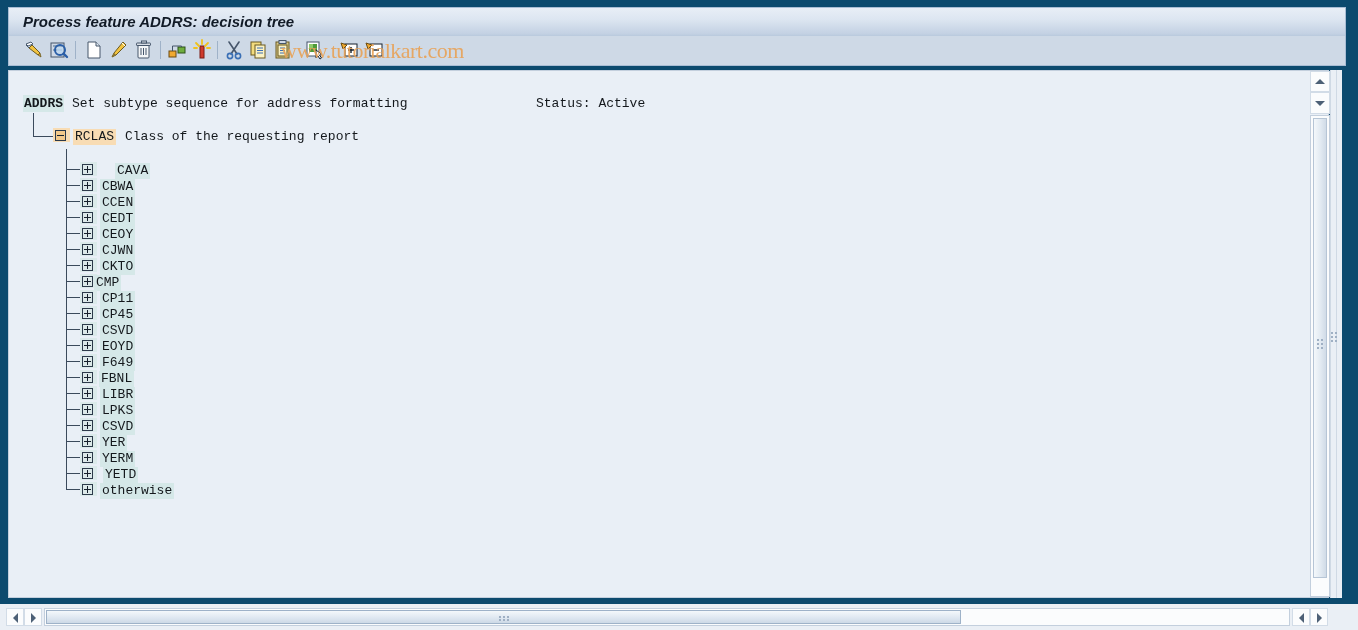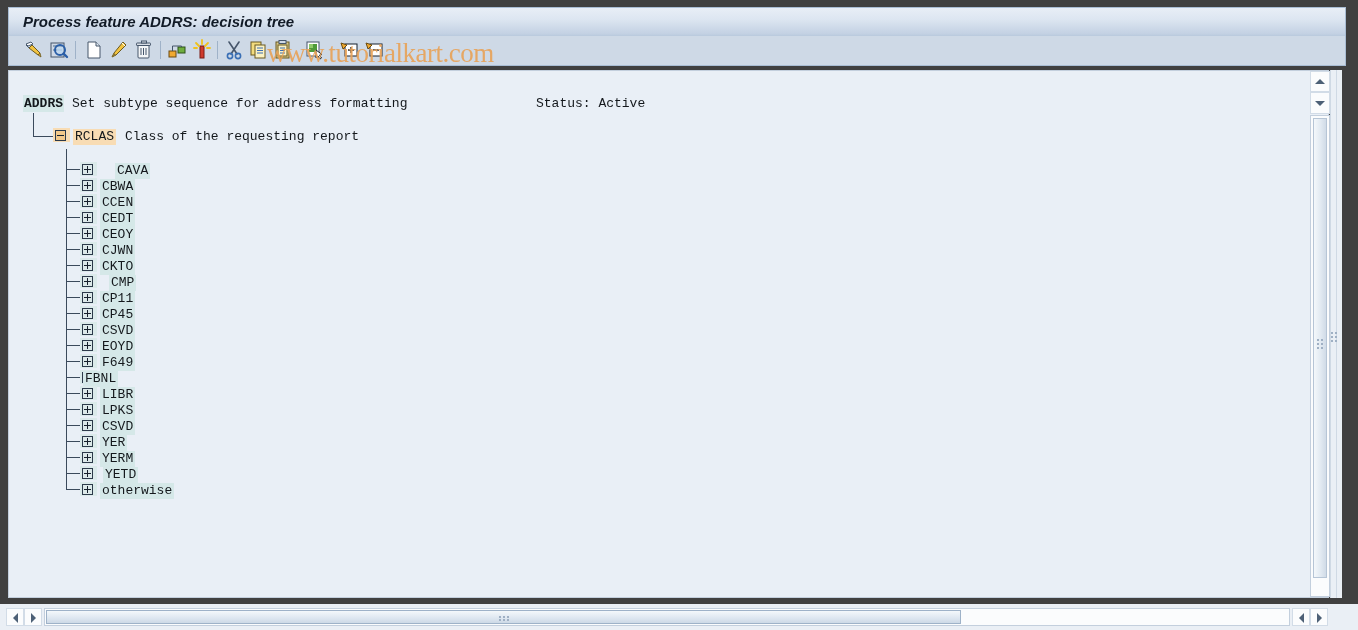--- a/index.html
+++ b/index.html
@@ -13,21 +13,21 @@
     overflow: hidden;
     font-family: "Liberation Sans", sans-serif;
     -webkit-font-smoothing: none;
   }
 
   
   #app-window {
     position: absolute;
     left: 0; top: 0;
     width: 1358px; height: 630px;
-    background: #404040;
+    background: #0c4a6e;
     box-sizing: border-box;
   }
 
   
   #title-bar {
     position: absolute;
     left: 8px; top: 7px;
     width: 1338px; height: 29px;
     background: linear-gradient(to bottom, #e8eef6 0%, #dde6f1 40%, #c3d1e3 92%, #b9c9dd 100%);
     border: 1px solid #a9bdd4;
@@ -67,24 +67,24 @@
     position: absolute;
     top: 5px;
     width: 1px; height: 18px;
     background: #9fb2c8;
   }
   .tb-btn svg { display:block; }
 
   
   #watermark {
     position: absolute;
-    left: 267px; top: 38px;
+    left: 281px; top: 38px;
     width: 260px; height: 28px;
     font-family: "Liberation Serif", serif;
-    font-size: 27px;
+    font-size: 22px;
     color: #e8a35a;
     opacity: 0.92;
     white-space: nowrap;
     letter-spacing: -0.5px;
     pointer-events: none;
   }
 
   
   #content-frame {
     position: absolute;
@@ -473,21 +473,21 @@
             </span>
             <span class="mono hl-cyan node-label" style="left: 91px;">CKTO</span>
           </div>
           <div class="tree-row" style="top: 204px;">
             <span class="icon-bg-cyan" style="left: 71px; top: -1px;"></span>
             <span class="exp-box exp-plus" style="left: 73px; top: 1px;">
               <span class="bx"></span>
               <span class="hbar"></span>
               <span class="vbar"></span>
             </span>
-            <span class="mono hl-cyan node-label" style="left: 100px;">CMP</span>
+            <span class="mono hl-cyan node-label" style="left: 85px;">CMP</span>
           </div>
           <div class="tree-row" style="top: 220px;">
             <span class="icon-bg-cyan" style="left: 71px; top: -1px;"></span>
             <span class="exp-box exp-plus" style="left: 73px; top: 1px;">
               <span class="bx"></span>
               <span class="hbar"></span>
               <span class="vbar"></span>
             </span>
             <span class="mono hl-cyan node-label" style="left: 91px;">CP11</span>
           </div>
@@ -527,21 +527,21 @@
             </span>
             <span class="mono hl-cyan node-label" style="left: 91px;">F649</span>
           </div>
           <div class="tree-row" style="top: 300px;">
             <span class="icon-bg-cyan" style="left: 71px; top: -1px;"></span>
             <span class="exp-box exp-plus" style="left: 73px; top: 1px;">
               <span class="bx"></span>
               <span class="hbar"></span>
               <span class="vbar"></span>
             </span>
-            <span class="mono hl-cyan node-label" style="left: 74px;">FBNL</span>
+            <span class="mono hl-cyan node-label" style="left: 90px;">FBNL</span>
           </div>
           <div class="tree-row" style="top: 316px;">
             <span class="icon-bg-cyan" style="left: 71px; top: -1px;"></span>
             <span class="exp-box exp-plus" style="left: 73px; top: 1px;">
               <span class="bx"></span>
               <span class="hbar"></span>
               <span class="vbar"></span>
             </span>
             <span class="mono hl-cyan node-label" style="left: 91px;">LIBR</span>
           </div>

